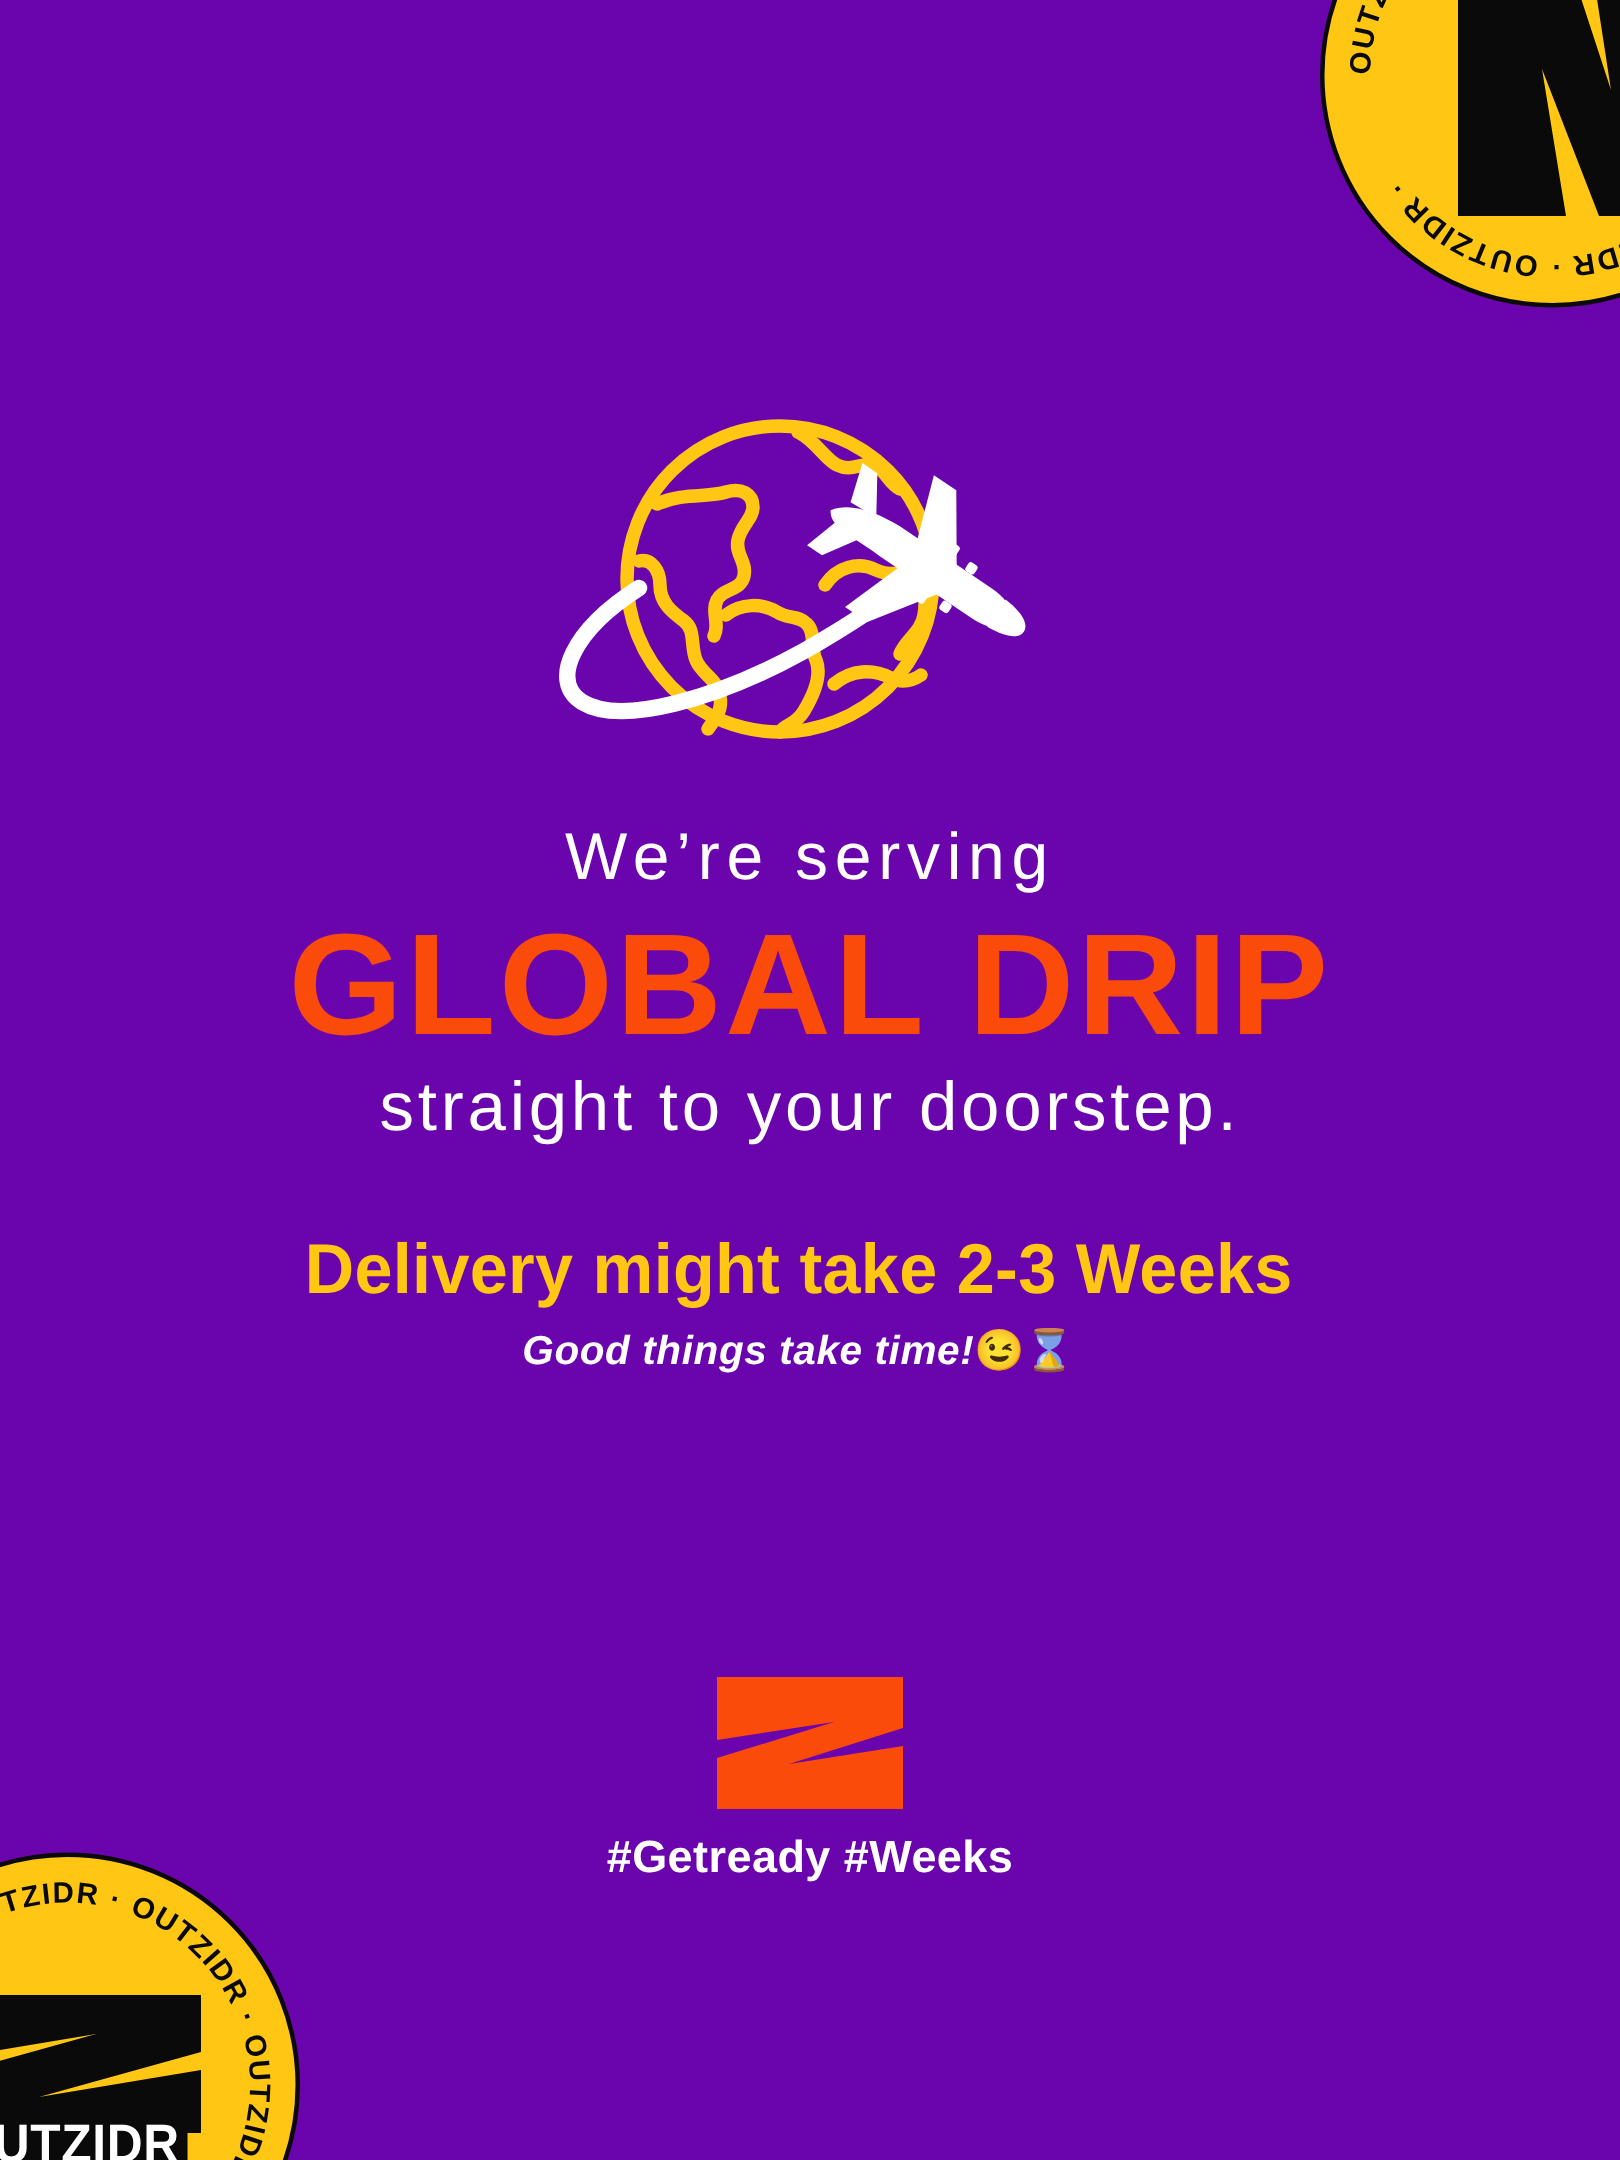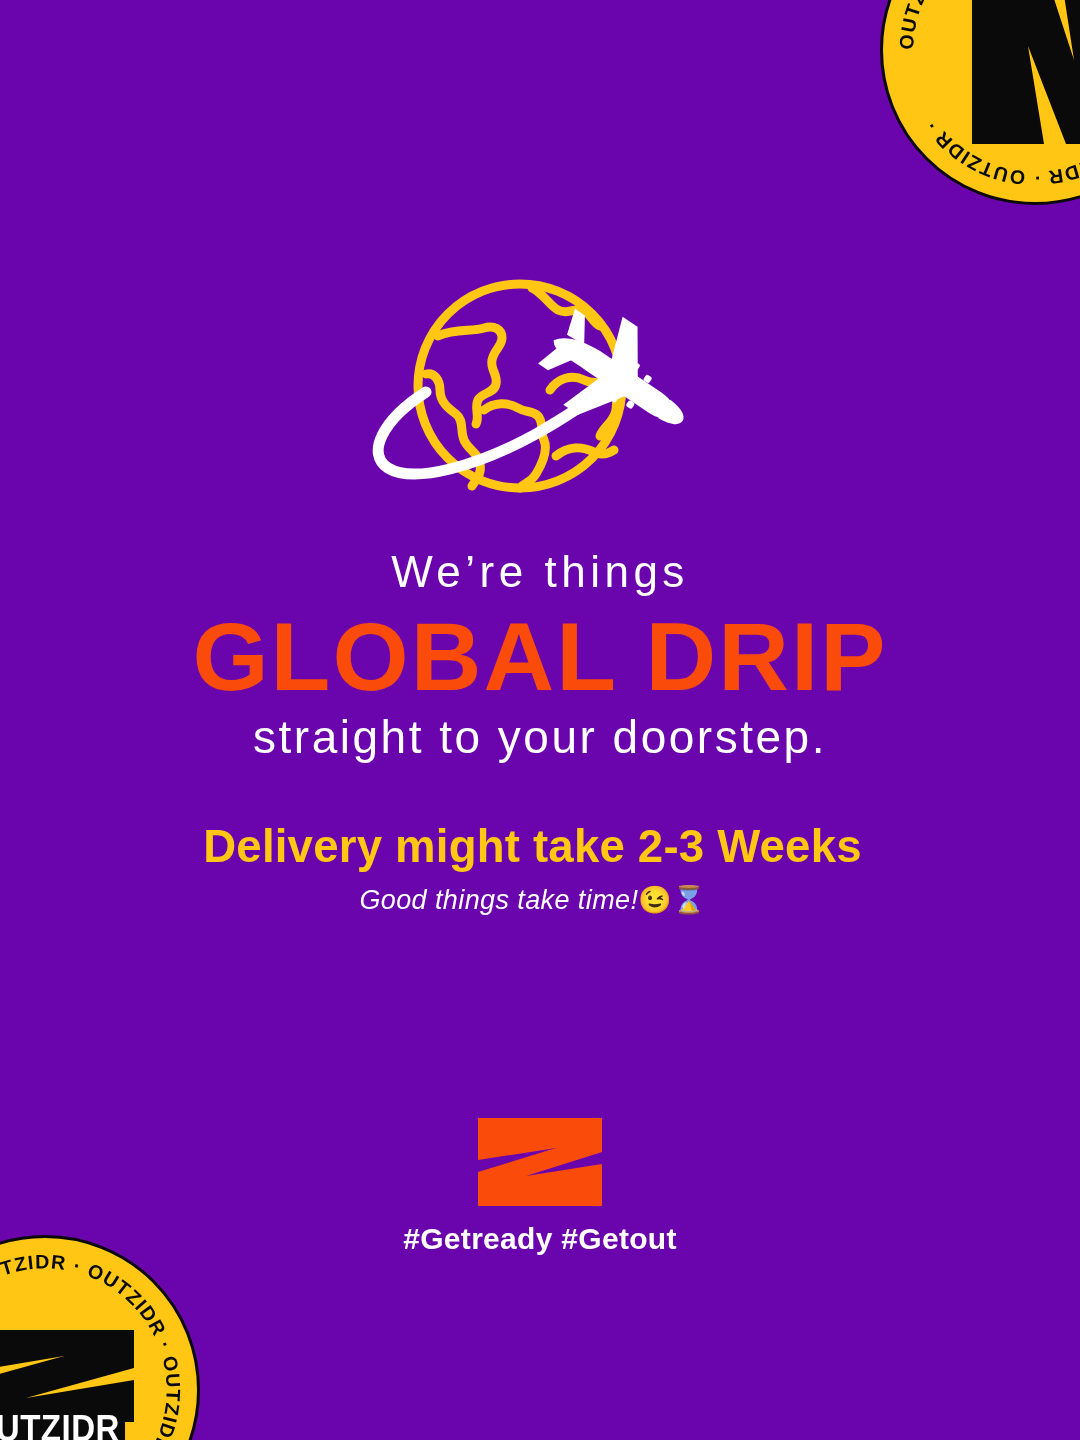--- a/index.html
+++ b/index.html
@@ -146,21 +146,21 @@
     color: #FFC713;
     font-size: 47px;
     font-weight: 800;
     letter-spacing: 0.2px;
     line-height: 1.1;
     transform: scaleX(0.97);
   }
   .line-goodthings {
     color: #ffffff;
     font-size: 27px;
-    font-weight: 400;
+    font-weight: 700;
     font-style: italic;
     letter-spacing: 0.4px;
     margin-top: 12px;
   }
   .emoji {
     font-style: normal;
     letter-spacing: 0;
   }
 
   
@@ -268,34 +268,34 @@
 
         <rect x="78" y="-6" width="8" height="9" rx="2"></rect>
         <rect x="78" y="31" width="8" height="9" rx="2"></rect>
         <rect x="96" y="-2" width="7" height="7" rx="2"></rect>
         <rect x="96" y="29" width="7" height="7" rx="2"></rect>
       </g>
     </svg>
   </div>
 
   <div class="copy">
-    <div class="line-serving">We’re things</div>
+    <div class="line-serving">We’re serving</div>
     <div class="line-headline">GLOBAL DRIP</div>
     <div class="line-doorstep">straight to your doorstep.</div>
   </div>
 
   <div class="delivery-block">
     <div class="line-delivery">Delivery might take 2-3 Weeks</div>
     <div class="line-goodthings">
       <span>Good things take time!</span><span class="emoji">😉</span><span class="emoji">⌛</span>
     </div>
   </div>
 
   <div class="footer">
     <div class="brand-z">
       <svg viewBox="0 0 128 88" aria-hidden="true">
         <path d="M 2,0 L 126,0 L 126,34 L 50,58 L 126,46 L 126,88 L 2,88 L 2,54 L 80,30 L 2,42 Z" fill="#FA4B0A"></path>
       </svg>
     </div>
-    <div class="hashtags">#Getready #Getout</div>
+    <div class="hashtags">#Getready #Weeks</div>
   </div>
 
 </div>
 
 </body></html>

